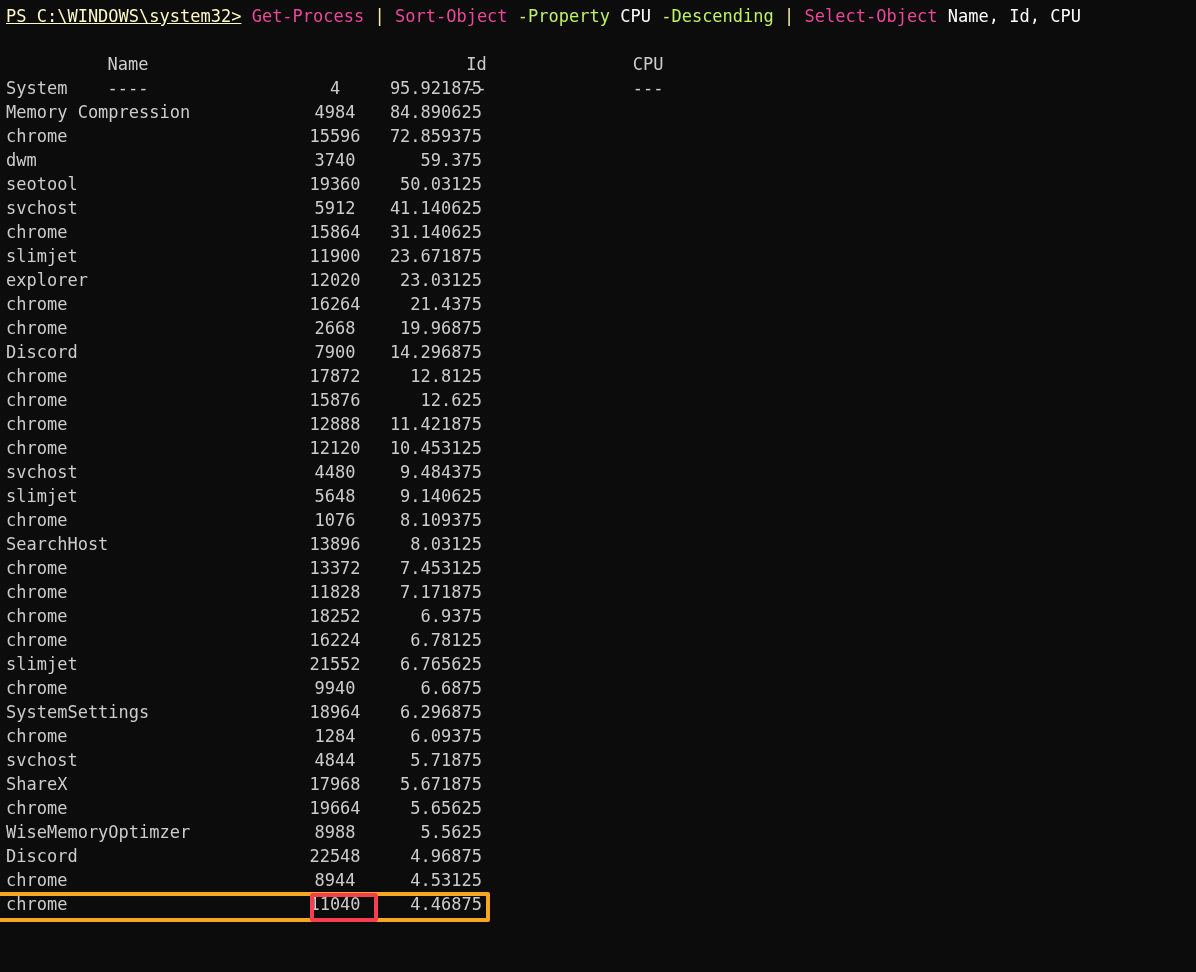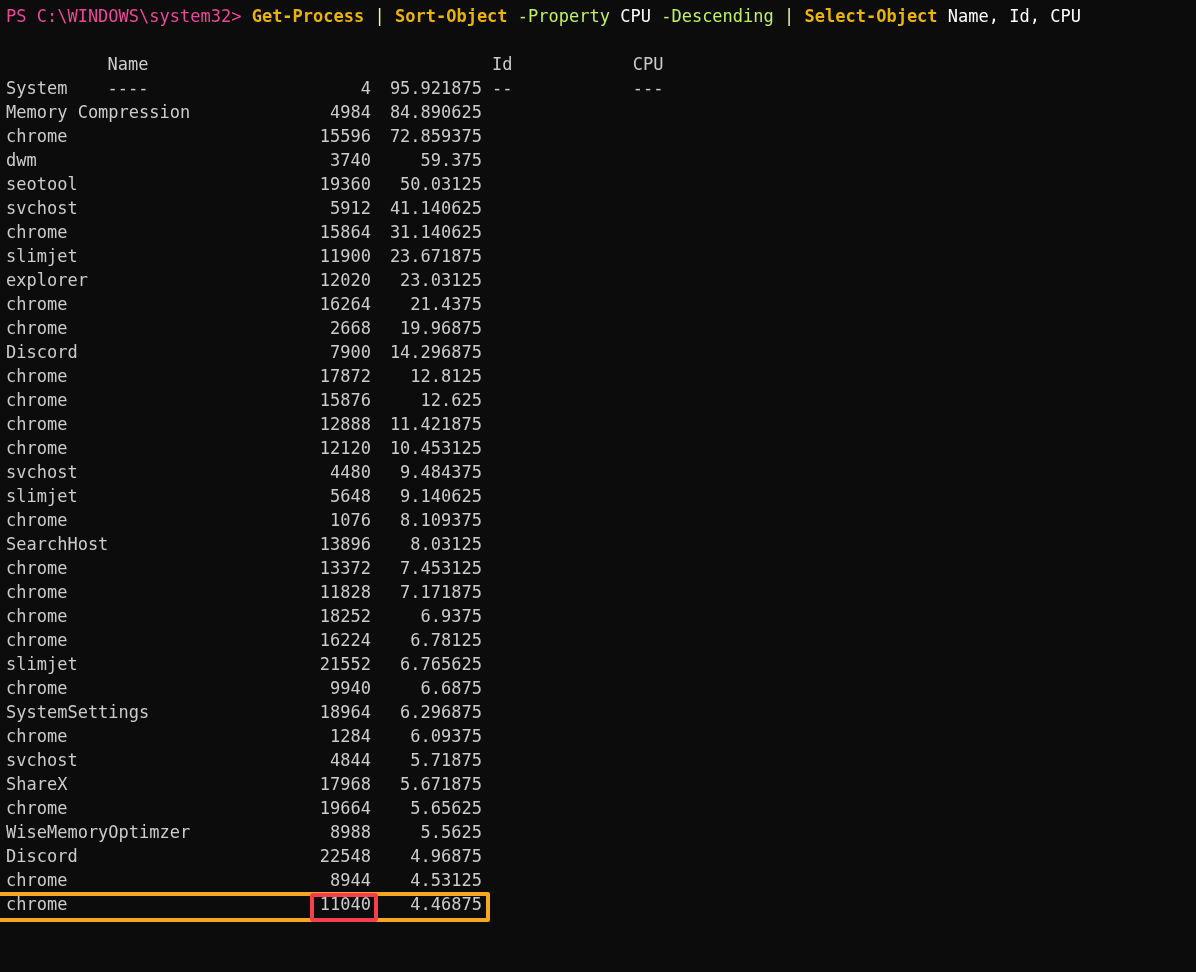--- a/index.html
+++ b/index.html
@@ -27,22 +27,22 @@
     padding: 4px 0 0 0;
   }
   .line {
     height: 24px;
     white-space: pre;
     display: block;
     color: #cccccc;
   }
   
   .cmdline { padding-left: 6px; }
-  .tok-prompt  { color: #ec4899; }
-  .tok-cmdlet  { color: #eab308; font-weight: bold; }
+  .tok-prompt  { color: #fef9c3; text-decoration: underline; }
+  .tok-cmdlet  { color: #ec4899; }
   .tok-param   { color: #bef264; }
   .tok-arg     { color: #ffffff; }
   .tok-pipe    { color: #f9f1a5; }
   .tok-plain   { color: #cccccc; }
 
   
   .row {
     height: 24px;
     white-space: pre;
     color: #cccccc;
@@ -51,21 +51,21 @@
   .c-name {
     display: inline-block;
     width: 299px;
     padding-left: 6px;
     box-sizing: border-box;
     text-align: left;
   }
   .c-id {
     display: inline-block;
     width: 72px;
-    text-align: right;
+    text-align: center;
   }
   .c-cpu {
     display: inline-block;
     width: 111px;
     text-align: right;
   }
   .hdr { color: #cccccc; margin-left: 40px; }
 
   
   .annot-row {

